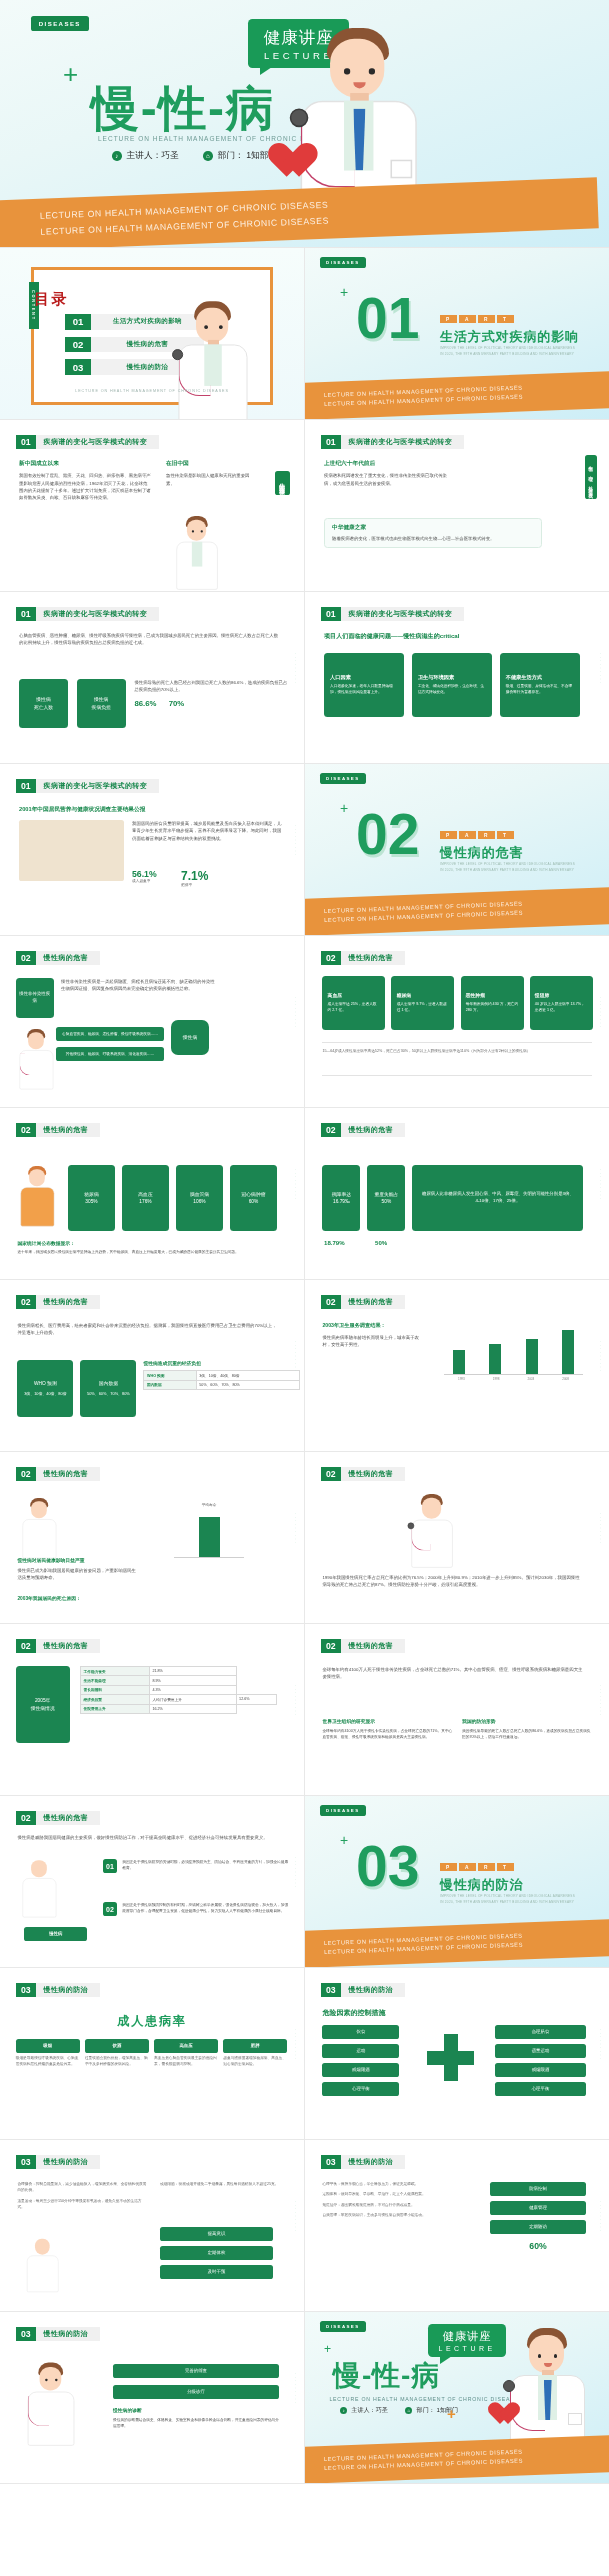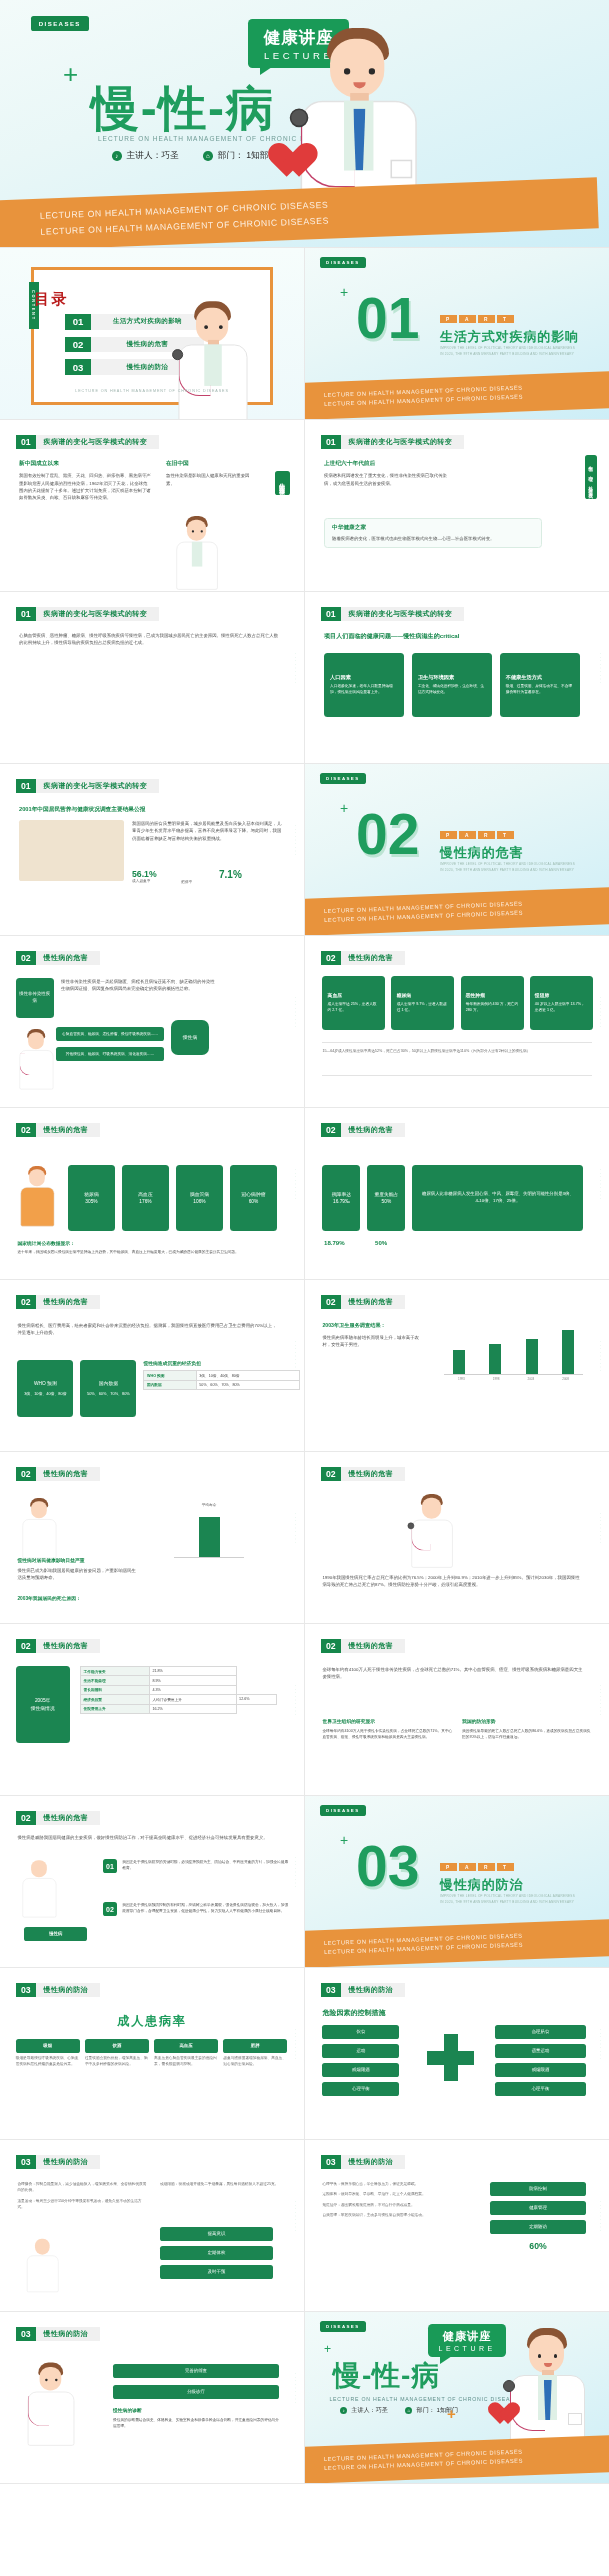--- a/index.html
+++ b/index.html
@@ -61,21 +61,21 @@
   }
   .cover-plus{
     position:absolute; left:142px; top:94px;
     color:#e8912f; font-size:15px; font-weight:bold; line-height:1;
   }
   .bubble{
     position:absolute; left:123px; top:12.2px;
     background:#199a57; border-radius:4.4px; padding:5.2px 10.5px 4.4px;
     text-align:center;
   }
-  .bubble .cn{ color:#fff; font-size:11.3px; font-weight:bold; letter-spacing:0.9px;}
+  .bubble .cn{ color:#fff; font-size:11.3px; font-weight:normal; letter-spacing:0.9px;}
   .bubble .en{ color:#fff; font-size:7px; letter-spacing:3.5px; margin-top:0.9px;}
   .bubble:after{
     content:""; position:absolute; left:12.2px; bottom:-7.8px;
     border-left:0 solid transparent; border-right:12.2px solid transparent;
     border-top:8.7px solid #199a57;
   }
 
   
   .doc{ position:absolute; right:0px; top:3.5px; width:113px; height:144px; }
   .doc .head{ position:absolute; left:38px; top:15.7px; width:35px;height:38px;
@@ -372,20 +372,37 @@
     </div>
   </div>
 
   <div class="slide">
     <div class="bg-white"></div>
     <div class="hdr">
       <div class="n">01</div>
       <div class="t">疾病谱的变化与医学模式的转变</div>
     </div>
     <div class="body-t" style="position:absolute;left:19px;top:40px;width:261px;">心脑血管疾病、恶性肿瘤、糖尿病、慢性呼吸系统疾病等慢性病，已成为我国城乡居民死亡的主要原因。慢性病死亡人数占总死亡人数的比例持续上升，慢性病导致的疾病负担占总疾病负担的近七成。</div>
+    <div style="position:absolute;left:19px;top:87px;display:flex;gap:8.7px;align-items:stretch;">
+      <div class="card-g" style="width:49px;height:49px;">
+        <span style="white-space:pre-line;">慢性病
+死亡人数</span>
+      </div>
+      <div class="card-g" style="width:49px;height:49px;">
+        <span style="white-space:pre-line;">慢性病
+疾病负担</span>
+      </div>
+      <div style="width:157px;">
+        <div class="body-t">慢性病导致的死亡人数已经占到我国总死亡人数的86.6%，造成的疾病负担已占总疾病负担的70%以上。</div>
+        <div style="display:flex;gap:12.2px;margin-top:5.2px;">
+          <div class="sub-g" style="font-size:7.8px;">86.6%</div>
+          <div class="sub-g" style="font-size:7.8px;">70%</div>
+        </div>
+      </div>
+    </div>
     <div class="sidebar-dots">· · · · · · · · ·</div>
   </div>
 
   <div class="slide">
     <div class="bg-white"></div>
     <div class="hdr">
       <div class="n">01</div>
       <div class="t">疾病谱的变化与医学模式的转变</div>
     </div>
     <div class="sub-g" style="position:absolute;left:19px;top:40px;width:261px;font-size:6.1px;">项目人们面临的健康问题——慢性病滋生的critical</div>
@@ -414,21 +431,21 @@
     </div>
     <div class="sub-g" style="position:absolute;left:19px;top:42px;">2001年中国居民营养与健康状况调查主要结果公报</div>
     <div style="position:absolute;left:19px;top:56px;width:105px;height:61px;background:#efe3cf;border-radius:2.6px;"></div>
     <div class="body-t" style="position:absolute;left:132px;top:56px;width:150px;">我国居民的膳食质量明显提高，城乡居民能量及蛋白质摄入基本得到满足，儿童青少年生长发育水平稳步提高，营养不良患病率显著下降。与此同时，我国仍面临着营养缺乏与营养结构失衡的双重挑战。</div>
     <div style="position:absolute;left:132px;top:105px;display:flex;gap:24.4px;">
       <div>
         <div class="sub-g" style="font-size:8.7px;">56.1%</div>
         <div class="tiny">成人超重率</div>
       </div>
       <div>
-        <div class="sub-g" style="font-size:10px;margin-left:38px;">7.1%</div>
+        <div class="sub-g" style="font-size:12px;">7.1%</div>
         <div class="tiny">肥胖率</div>
       </div>
     </div>
     <div class="sidebar-dots">· · · · · · · · ·</div>
   </div>
 
   <div class="slide">
     <div class="bg-cover"></div>
     <div class="tag-diseases">DISEASES</div>
     <div class="plus-mark" style="left:35px;top:37px;font-size:14px;">+</div>

